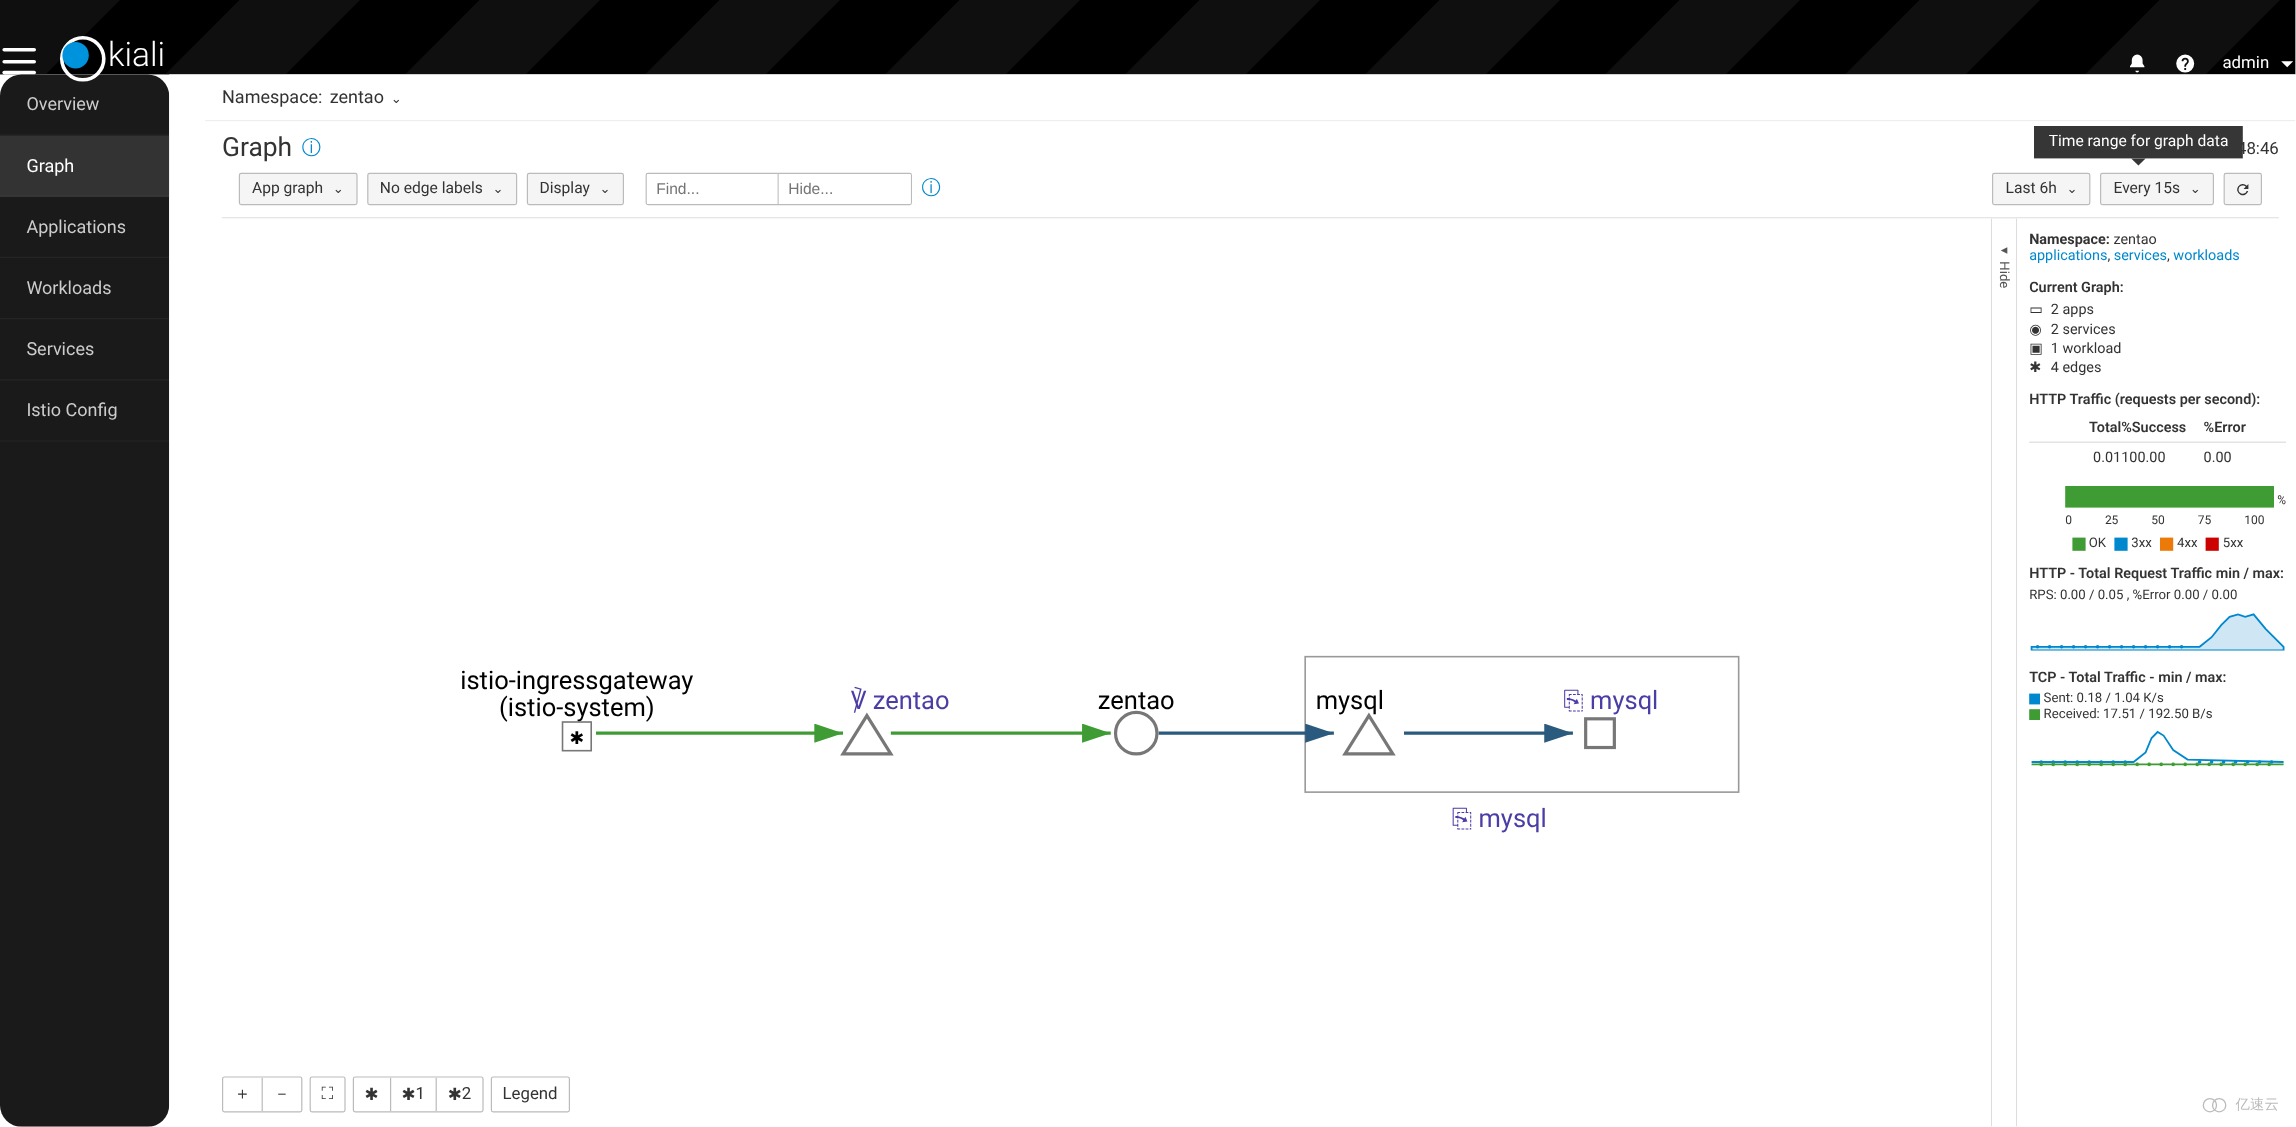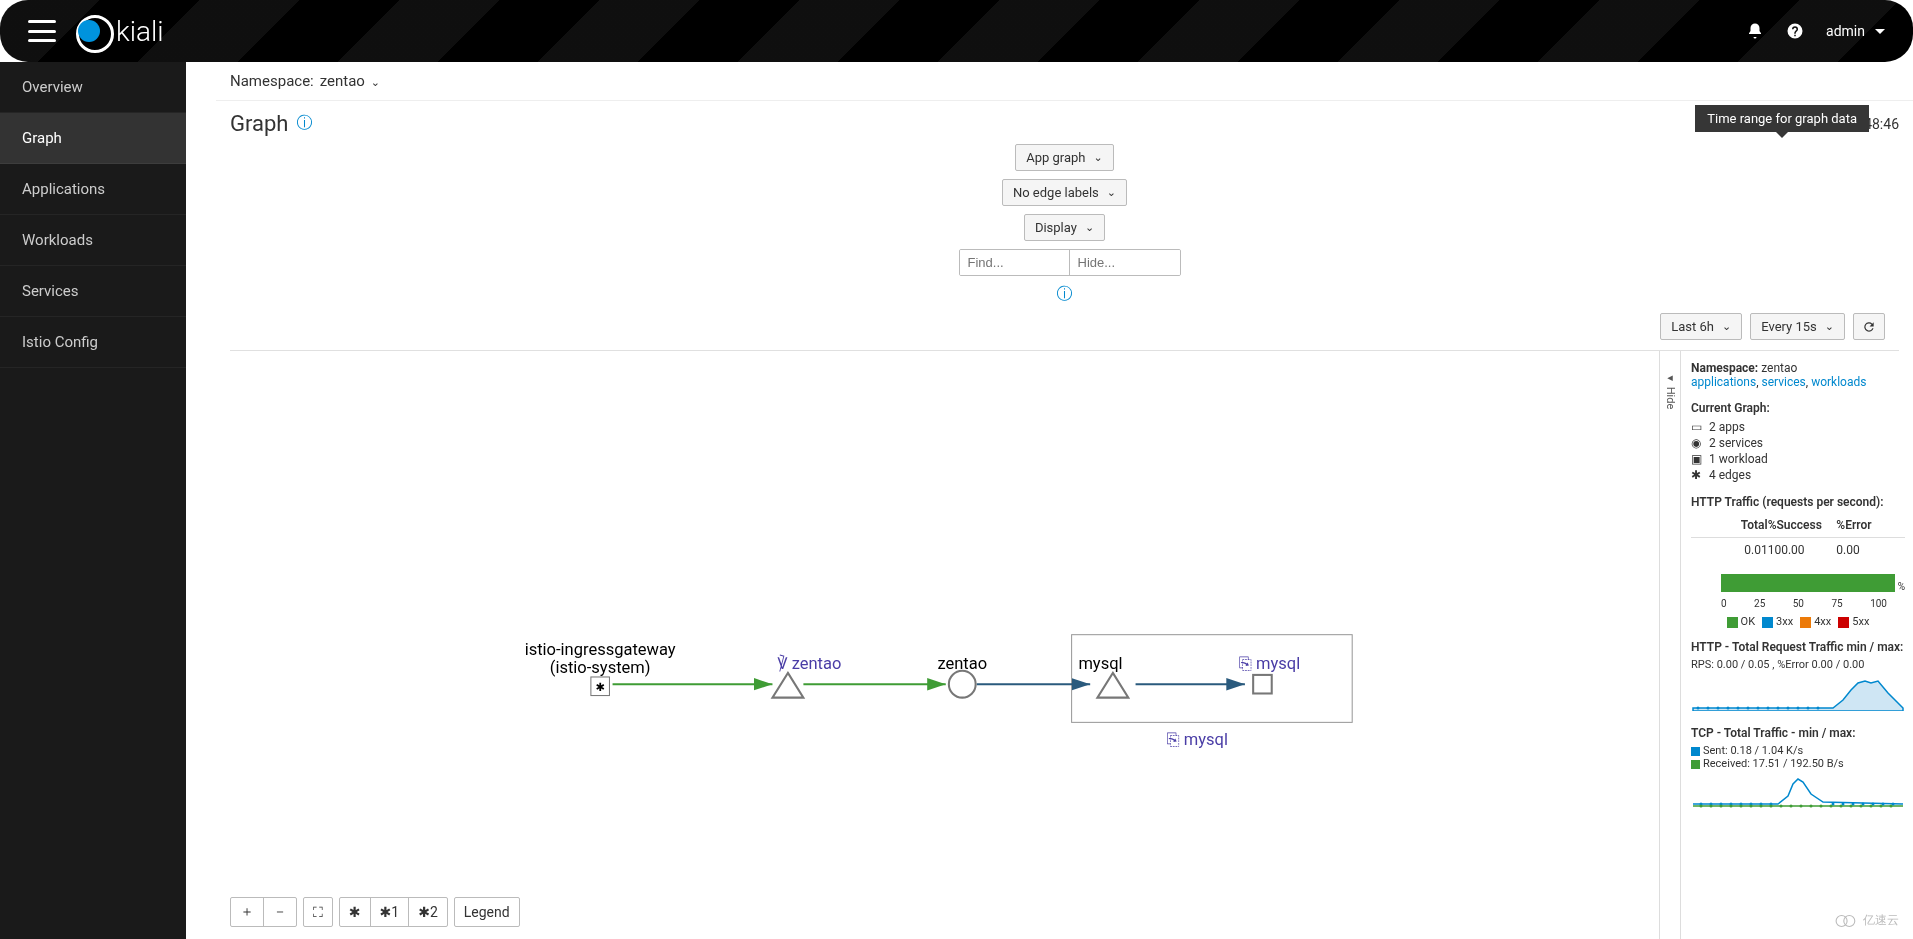--- a/index.html
+++ b/index.html
@@ -1,48 +1,48 @@
 <!DOCTYPE html>
 <html><head>
   <meta charset="utf-8">
   <style>
     * { margin: 0; padding: 0; box-sizing: border-box; }
     body { font-family: -apple-system, BlinkMacSystemFont, "Segoe UI", Roboto, Helvetica, Arial, sans-serif; font-size: 14px; color: #333; overflow: hidden; }
     
-    .topbar { height: 62px; background: #000; background-image: linear-gradient(135deg, rgba(50,50,50,0.3) 25%, transparent 25%, transparent 50%, rgba(50,50,50,0.3) 50%, rgba(50,50,50,0.3) 75%, transparent 75%); background-size: 200px 200px; display: flex; align-items: center; padding: 0 28px; color: #fff; border-radius: 28px; }
+    .topbar { height: 62px; background: #000; background-image: linear-gradient(135deg, rgba(50,50,50,0.3) 25%, transparent 25%, transparent 50%, rgba(50,50,50,0.3) 50%, rgba(50,50,50,0.3) 75%, transparent 75%); background-size: 200px 200px; display: flex; align-items: flex-end; padding: 0 2px; color: #fff; }
     .hamburger { width: 28px; height: 22px; display: flex; flex-direction: column; justify-content: space-between; margin-right: 20px; cursor: pointer; }
     .hamburger span { height: 3px; background: #fff; border-radius: 2px; }
     .logo { display: flex; align-items: center; gap: 8px; font-size: 28px; font-weight: 300; }
     .logo-icon { width: 32px; height: 32px; position: relative; }
     .logo-icon::before { content:''; position:absolute; width: 32px; height:32px; border:3px solid #fff; border-radius:50%; left:0; }
     .logo-icon::after { content:''; position:absolute; width: 22px; height:22px; background:#0093dd; border-radius:50%; left:2px; top:5px; }
     .topbar-right { margin-left:auto; display:flex; align-items:center; gap:22px; }
     .topbar-right .icon { width:18px; height:18px; fill:#fff; cursor:pointer; }
     .user-drop { display:flex; align-items:center; gap:10px; cursor:pointer; }
     .caret-down { width:0; height:0; border-left:5px solid transparent; border-right:5px solid transparent; border-top:5px solid #fff; }
     
     .layout { display:flex; height: calc(100vh - 62px); }
     
-    .sidebar { width: 186px; background: #1a1a1a; color:#ccc; flex-shrink:0; }
+    .sidebar { width: 141px; background: #1a1a1a; color:#ccc; flex-shrink:0;border-radius:18px; }
     .sidebar-item { padding: 16px 22px; cursor:pointer; border-bottom:1px solid rgba(255,255,255,0.05); font-size:15px; }
     .sidebar-item.active { background:#333; color:#fff; }
     
     .main { flex:1; display:flex; flex-direction:column; background:#fff; overflow:hidden;padding-left:30px; }
     .breadcrumb { padding: 10px 14px; border-bottom:1px solid #eee; display:flex; align-items:center; gap:6px; font-size:15px; }
     .chev { font-size:11px; margin-left:2px; }
     
     .titlebar { padding: 10px 14px 8px; display:flex; align-items:center; gap:8px; position:relative; }
     .titlebar h1 { font-size:22px; font-weight:400; }
     .help-icon { color:#0088ce; font-size:16px; }
     .timestamp { margin-left:auto; font-size:14px; color:#333; }
     
     .tooltip { position:absolute; right:44px; top:4px; background:#363636; color:#fff; font-size:13px; padding:6px 12px; border-radius:0; }
     .tooltip::after { content:''; position:absolute; bottom:-6px; left:50%; transform:translateX(-50%); border-left:6px solid transparent; border-right:6px solid transparent; border-top:6px solid #363636; }
     
-    .toolbar { padding: 0 14px 10px; display:flex; gap:8px; align-items:center; border-bottom:1px solid #e0e0e0; margin: 0 14px; flex-direction: column; }
+    .toolbar { padding: 0 14px 10px; display:flex; gap:8px; align-items:center; border-bottom:1px solid #e0e0e0; margin: 0 14px; }
     .btn-select { background:#f5f5f5; border:1px solid #bbb; padding:5px 10px; border-radius:2px; font-size:13px; cursor:pointer; display:flex; align-items:center; gap:6px; }
     .find-hide { display:flex; border:1px solid #bbb; border-radius:2px; overflow:hidden; margin-left:10px; }
     .find-hide input { border:none; padding:5px 8px; font-size:13px; width:110px; outline:none; }
     .find-hide input:first-child { border-right:1px solid #bbb; }
     .toolbar-right { margin-left:auto; display:flex; gap:8px; }
     .icon-btn { border:1px solid #bbb; background:#f5f5f5; padding:5px 8px; border-radius:2px; cursor:pointer; display:flex; align-items:center; }
     
     .content { flex:1; display:flex; overflow:hidden; position:relative; }
     
     .graph-area { flex:1; position:relative; background:#fff; }

